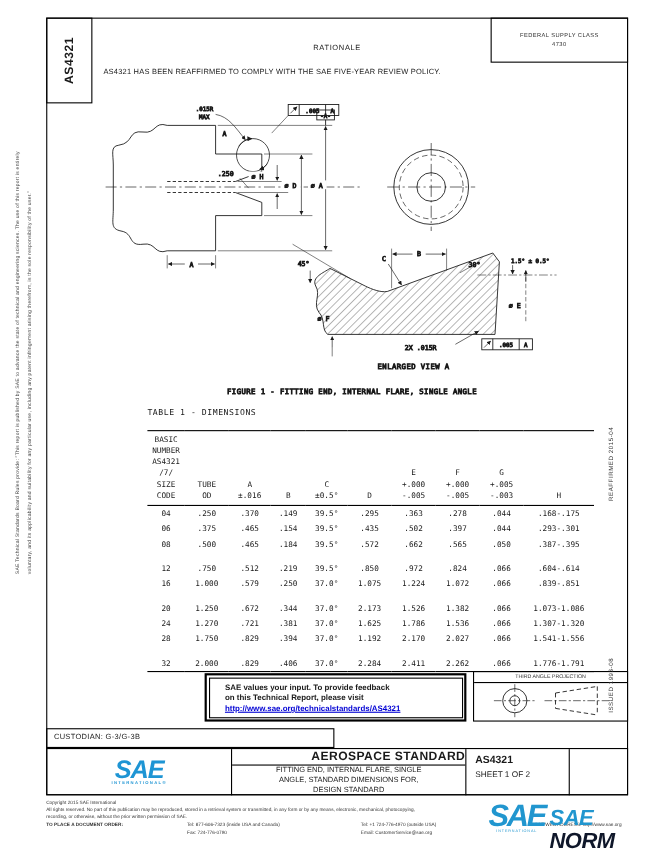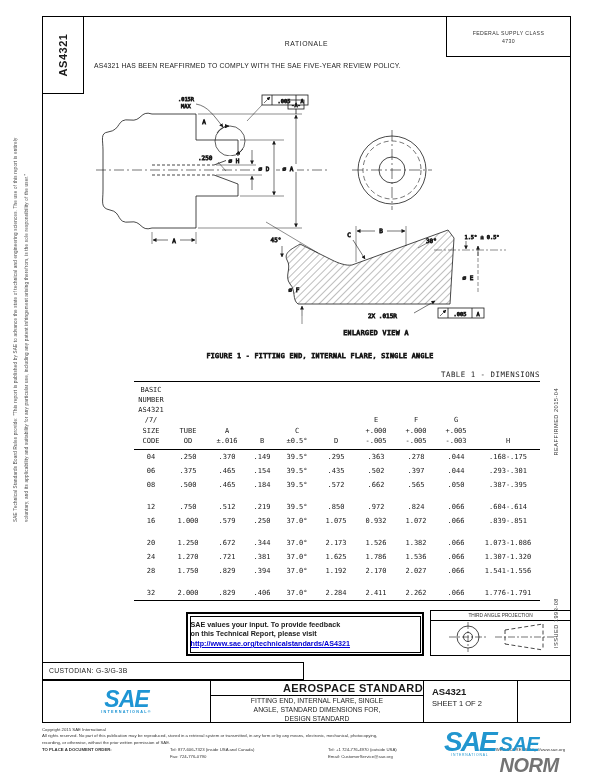--- a/index.html
+++ b/index.html
@@ -24,35 +24,35 @@
   .rationale-title { position:absolute; left:42px; top:40px; width:529px; text-align:center;
                      font-size:6.8px; letter-spacing:.6px; }
   .rationale-text { position:absolute; left:94px; top:62px; font-size:6.8px; letter-spacing:.2px; }
 
   .drawing { position:absolute; left:43px; top:90px; }
   .drawing text { font-family:"DejaVu Sans Mono", monospace; font-size:6px; fill:#1a1a1a; }
   .drawing .sm { font-size:5.3px; }
   .drawing .cap { font-size:6.6px; letter-spacing:.4px; }
 
   .table-wrap { position:absolute; left:134px; top:370px; width:406px; }
-  .table-title { text-align:right; font-family:"DejaVu Sans Mono", monospace; font-size:7.4px;
-                 letter-spacing:.5px; margin-bottom:2px; }
+  .table-title { text-align:left; font-family:"DejaVu Sans Mono", monospace; font-size:7.4px;
+                 letter-spacing:.5px; margin-bottom:12px; }
   table.dimtable { border-collapse:collapse; width:406px; table-layout:fixed;
                    font-family:"DejaVu Sans Mono", monospace; font-size:7px; border-top:1.6px solid #000; }
   table.dimtable th { vertical-align:bottom; white-space:pre-line; font-weight:normal; 
                       line-height:1.45; padding:3px 0 3px; border-bottom:1.6px solid #000; }
   table.dimtable td { text-align:center; height:14px; line-height:14px; overflow:hidden; }
   table.dimtable tr.spacer td { height:8px; line-height:8px; border:0; }
   table.dimtable tbody tr:last-child td { border-bottom:1px solid #000; }
   .c0{width:34px}.c1{width:40px}.c2{width:38px}.c3{width:32px}.c4{width:38px}
   .c5{width:40px}.c6{width:40px}.c7{width:40px}.c8{width:40px}.c9{width:64px}
 
   .feedback { position:absolute; left:186px; top:612px; width:238px; height:44px;
               border:2px solid #000; padding:1.5px; }
-  .fb-inner { border:1px solid #000; width:100%; height:100%; padding:3px 0;
+  .fb-inner { border:1px solid #000; width:100%; height:100%; padding:3px 14px;
               font-size:7.2px; font-weight:bold; line-height:1.35; }
   .fb-link { color:#0000d4; text-decoration:underline; display:inline-block; cursor:pointer; }
 
   .projection { position:absolute; left:430px; top:610px; width:141px; height:46px; border:1.2px solid #000; }
   .proj-label { font-size:4.8px; text-align:center; border-bottom:1px solid #000; padding:2px 0; color:#333; }
 
   .issued { position:absolute; left:553px; top:648px; width:260px; display:flex;
             justify-content:space-between; transform:rotate(-90deg); transform-origin:0 0;
             font-size:5.6px; letter-spacing:.5px; color:#333; }
 
@@ -80,21 +80,21 @@
   .order-col { width:148px; }
   .order-web { flex:1; }
 
   .watermark { position:absolute; left:444px; top:731px; display:flex; align-items:flex-start; gap:4px; }
   .wm-logo { display:flex; flex-direction:column; align-items:center; }
   .wm-logo-main { font-size:28px; font-weight:bold; font-style:italic; color:#2196cf; line-height:.8;
                   letter-spacing:-2px; }
   .wm-logo-sub { font-size:3.4px; color:#2196cf; letter-spacing:.8px; }
   .wm-text { font-size:20px; font-weight:bold; font-style:italic; letter-spacing:-.5px;
              border-bottom:1.6px solid #d8372b; line-height:1.05; margin-top:3px; }
-  .wm-blue { color:#2196cf; } .wm-red { color:#737373; }
+  .wm-blue { color:#2196cf; } .wm-red { color:#0f172a; }
 </style>
 </head>
 <body>
 
 <div class="page">
 
   <div class="vrot side-note" style="left:13px; top:522px;">SAE Technical Standards Board Rules provide: "This report is published by SAE to advance the state of technical and engineering sciences. The use of this report is entirely</div>
   <div class="vrot side-note" style="left:24px; top:522px;">voluntary, and its applicability and suitability for any particular use, including any patent infringement arising therefrom, is the sole responsibility of the user."</div>
 
   <div class="frame"></div>
@@ -317,21 +317,21 @@
             <td>.066</td>
             <td>.604-.614</td>
           </tr>
           <tr>
             <td>16</td>
             <td>1.000</td>
             <td>.579</td>
             <td>.250</td>
             <td>37.0°</td>
             <td>1.075</td>
-            <td>0.932</td>
+            <td>1.224</td>
             <td>1.072</td>
             <td>.066</td>
             <td>.839-.851</td>
           </tr>
           <tr class="spacer">
             <td colspan="10"></td>
           </tr>
           <tr>
             <td>20</td>
             <td>1.250</td>

